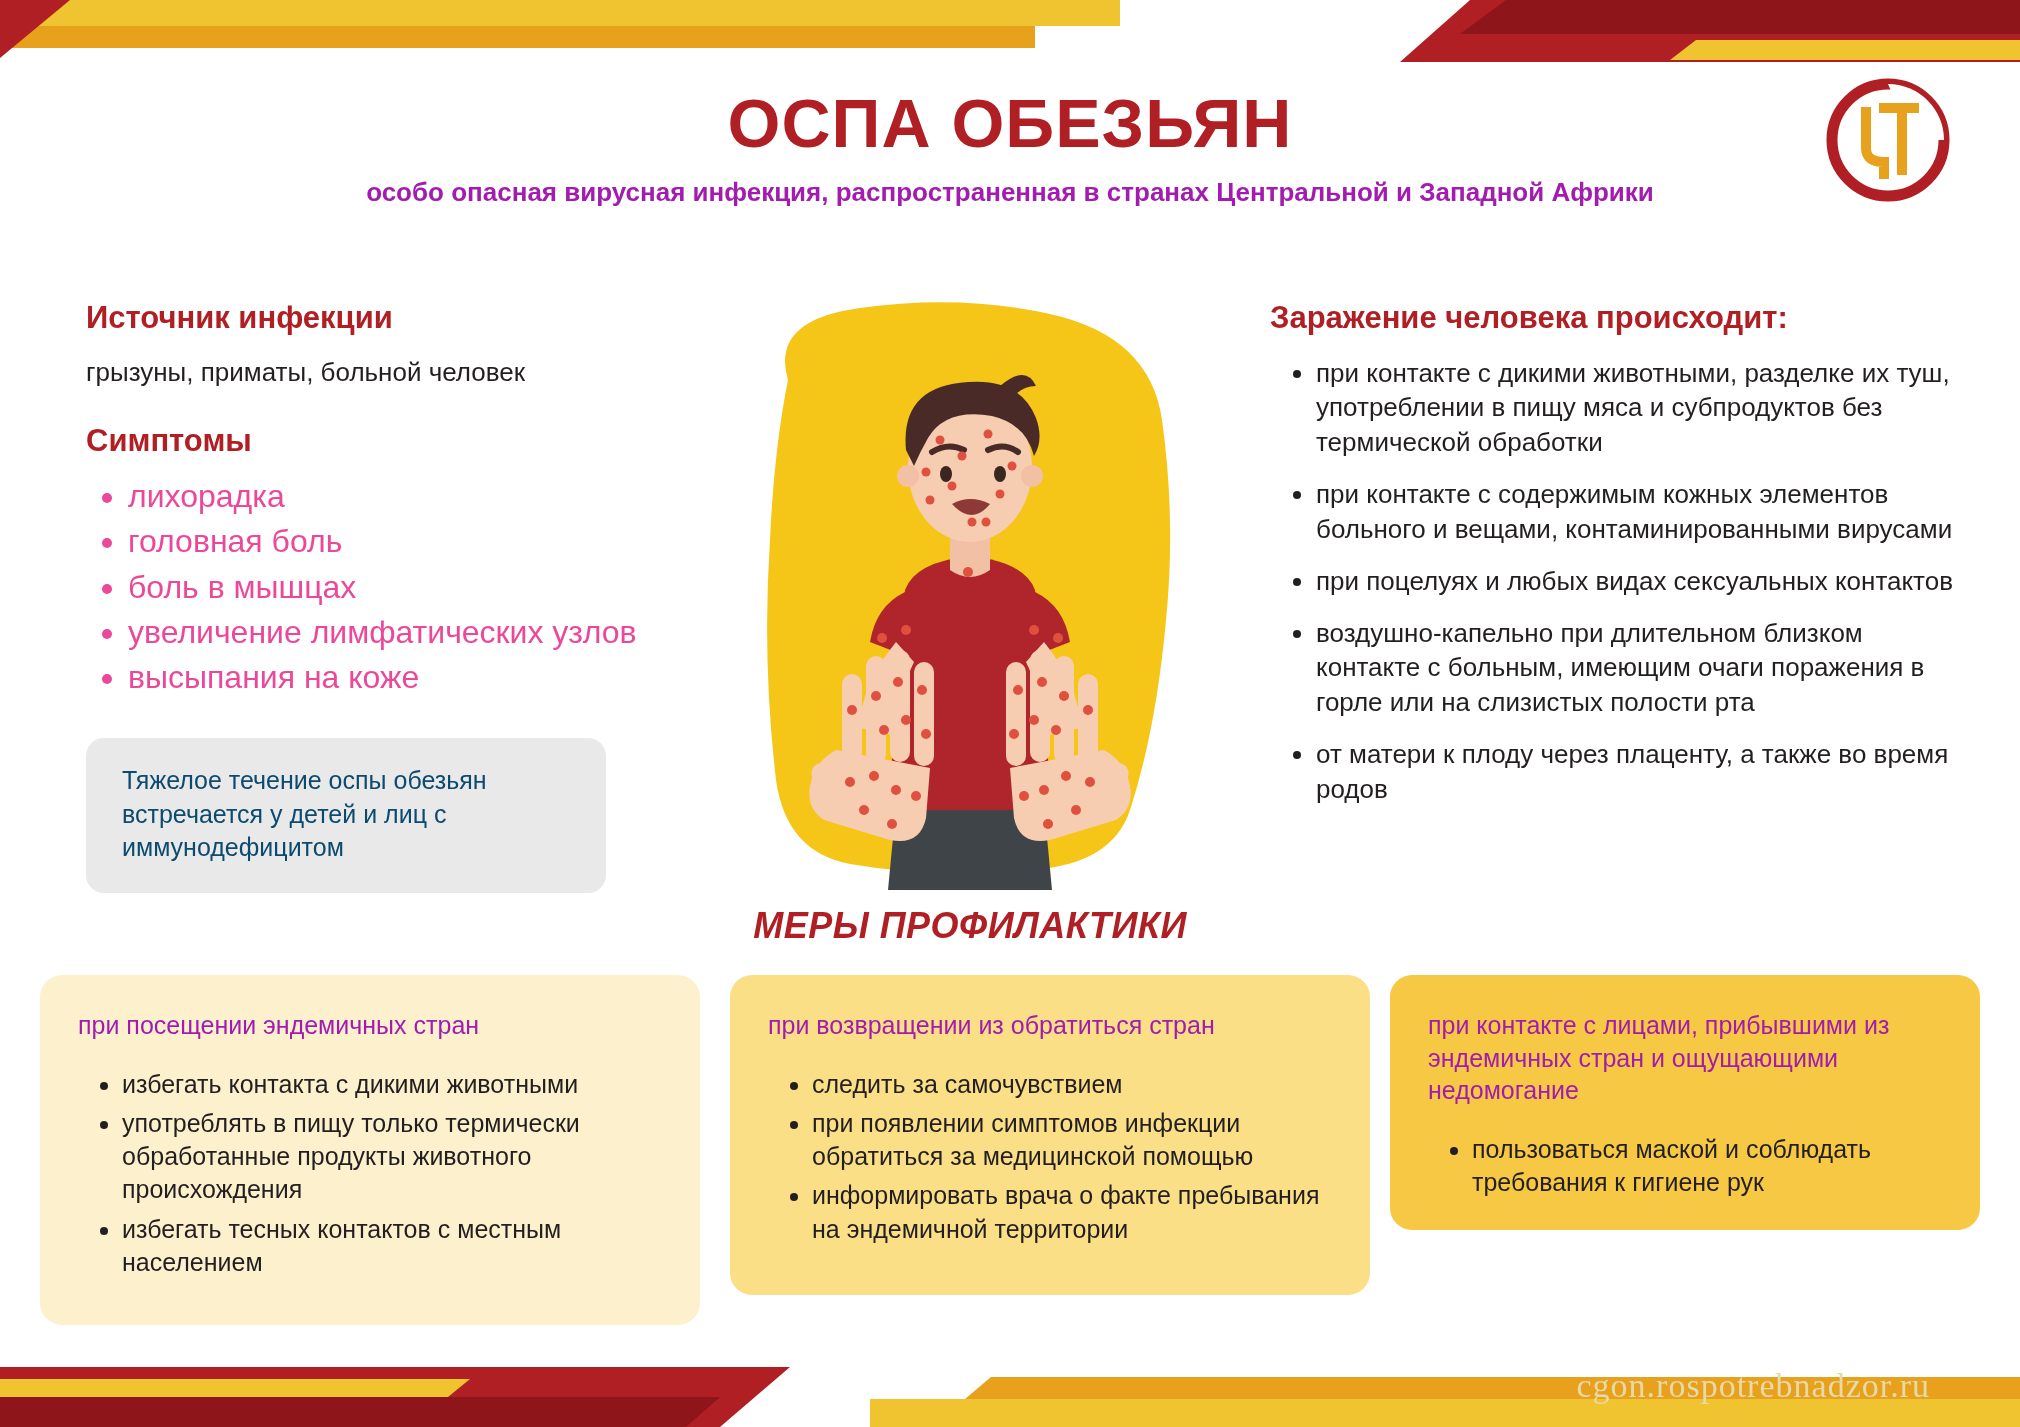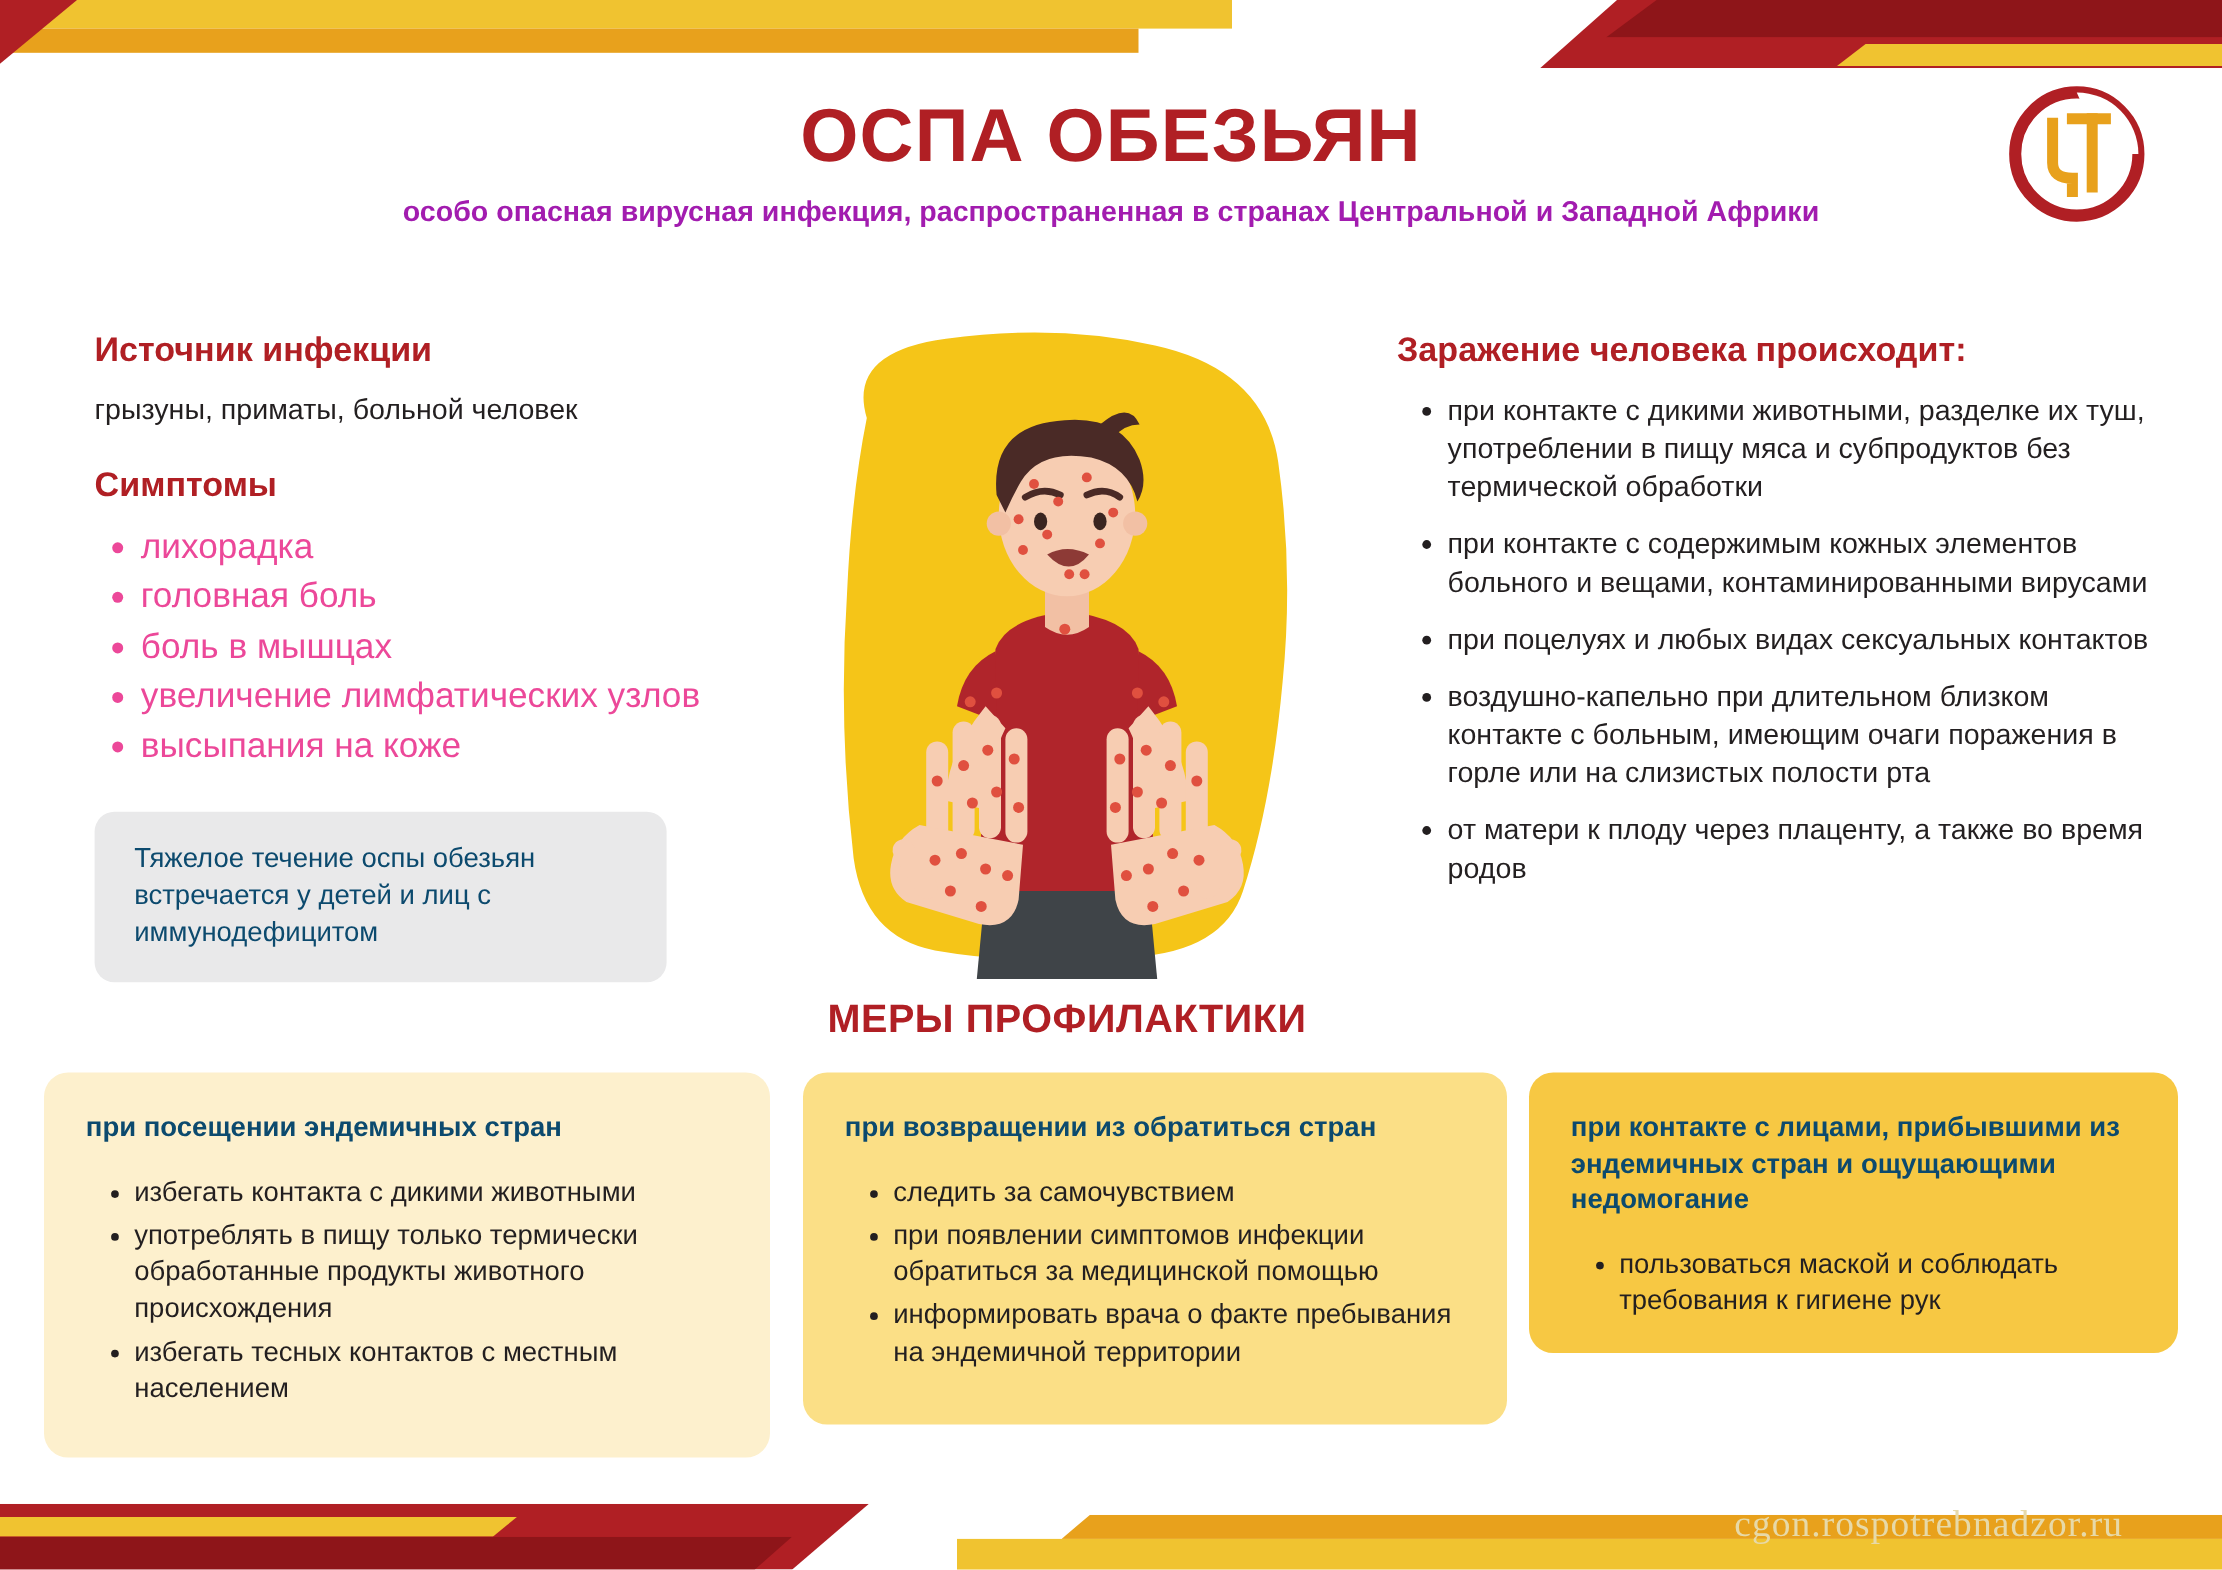--- a/index.html
+++ b/index.html
@@ -79,32 +79,32 @@
     margin-top: 40px; background: #e9e9ea; border-radius: 18px;
     padding: 26px 30px 28px 36px; width: 520px;
   }
   .note-box p { margin: 0; font-size: 25px; color: #0c4a6e; line-height: 1.34; }
 
   
   .illo { position: absolute; top: 290px; left: 700px; width: 540px; height: 600px; }
 
   .measures-title {
     position: absolute; top: 905px; left: 700px; width: 540px; text-align: center;
-    font-size: 36px; font-weight: bold; color: #b01f24; letter-spacing: .5px;
+    font-size: 36px; font-weight: bold; color: #b01f24; letter-spacing: .5px; font-style: italic;
   }
 
   
   .cards { position: absolute; top: 975px; left: 40px; width: 1940px; height: 350px; }
   .card { position: absolute; top: 0; border-radius: 22px; padding: 34px 34px 30px 38px; }
   .card-1 { left: 0; width: 660px; height: 350px; background: #fdf0cd; }
   .card-2 { left: 690px; width: 640px; height: 320px; background: #fbdf86; }
   .card-3 { left: 1350px; width: 590px; height: 255px; background: #f7c843; }
 
   .card h3 {
-    margin: 0 0 26px 0; font-size: 25px; font-weight: bold; color: #0c4a6e; line-height: 1.3;
+    margin: 0 0 26px 0; font-size: 25px; font-weight: normal; color: #a21caf; line-height: 1.3;
   }
   .card ul { margin: 0; padding-left: 44px; }
   .card ul li { font-size: 25px; color: #231f20; line-height: 1.33; margin-bottom: 6px; }
 
   .watermark {
     position: absolute; bottom: 22px; right: 90px;
     font-size: 34px; color: #e7d9a8; letter-spacing: 1px;
     font-family: "Liberation Serif", serif;
   }
 </style>

